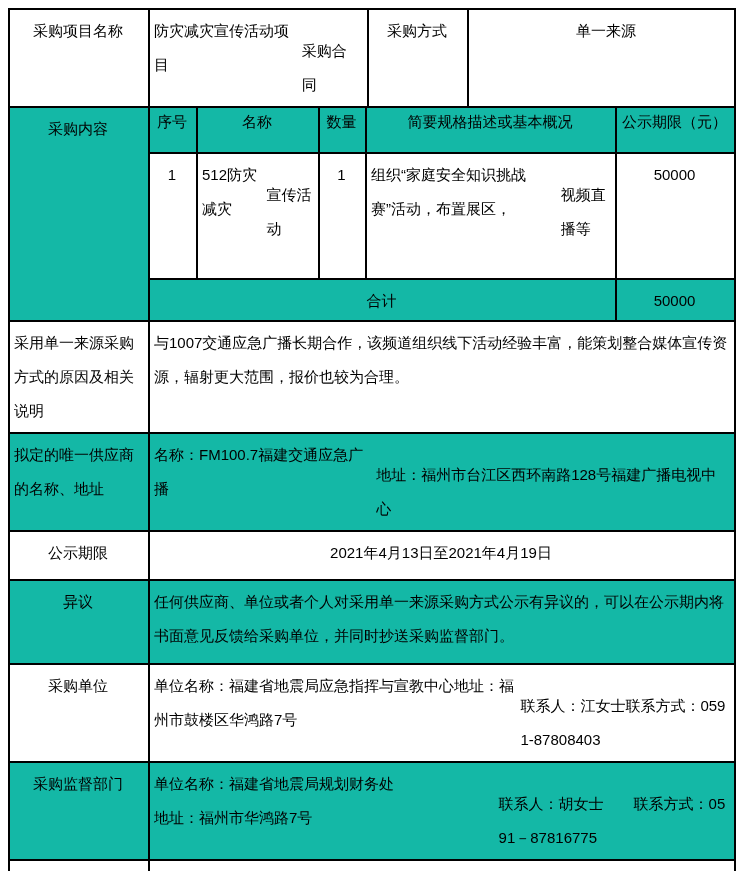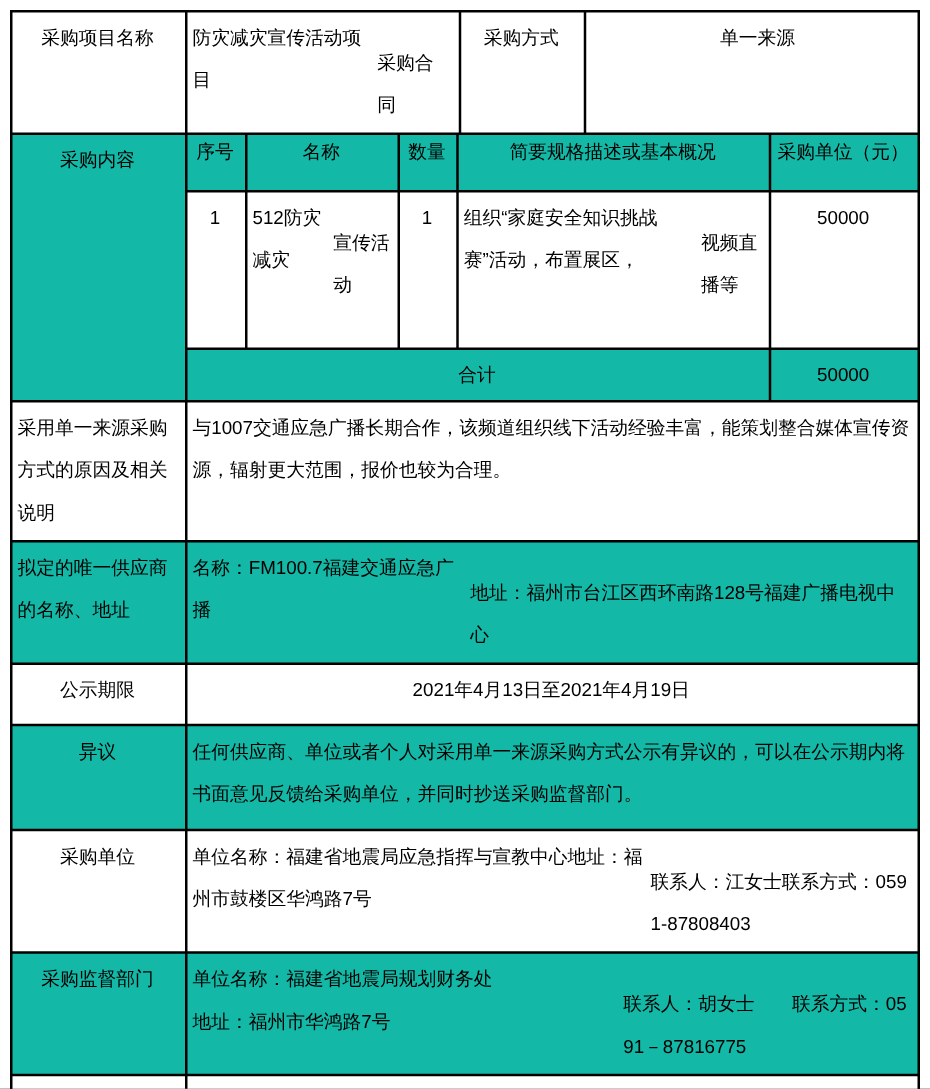--- a/index.html
+++ b/index.html
@@ -70,21 +70,21 @@
     <div class="c label gray hdr">
       <div class="ln">名称</div>
     </div>
     <div class="c label gray hdr">
       <div class="ln">数量</div>
     </div>
     <div class="c label gray hdr">
       <div class="ln">简要规格描述或基本概况</div>
     </div>
     <div class="c label gray hdr">
-      <div class="ln">采购单位（元）</div>
+      <div class="ln">公示期限（元）</div>
     </div>
 
     <div class="c">
       <div class="ln">1</div>
     </div>
     <div class="c">
       <div class="ln">512防灾减灾</div>
       <div class="ln">宣传活动</div>
     </div>
     <div class="c">

